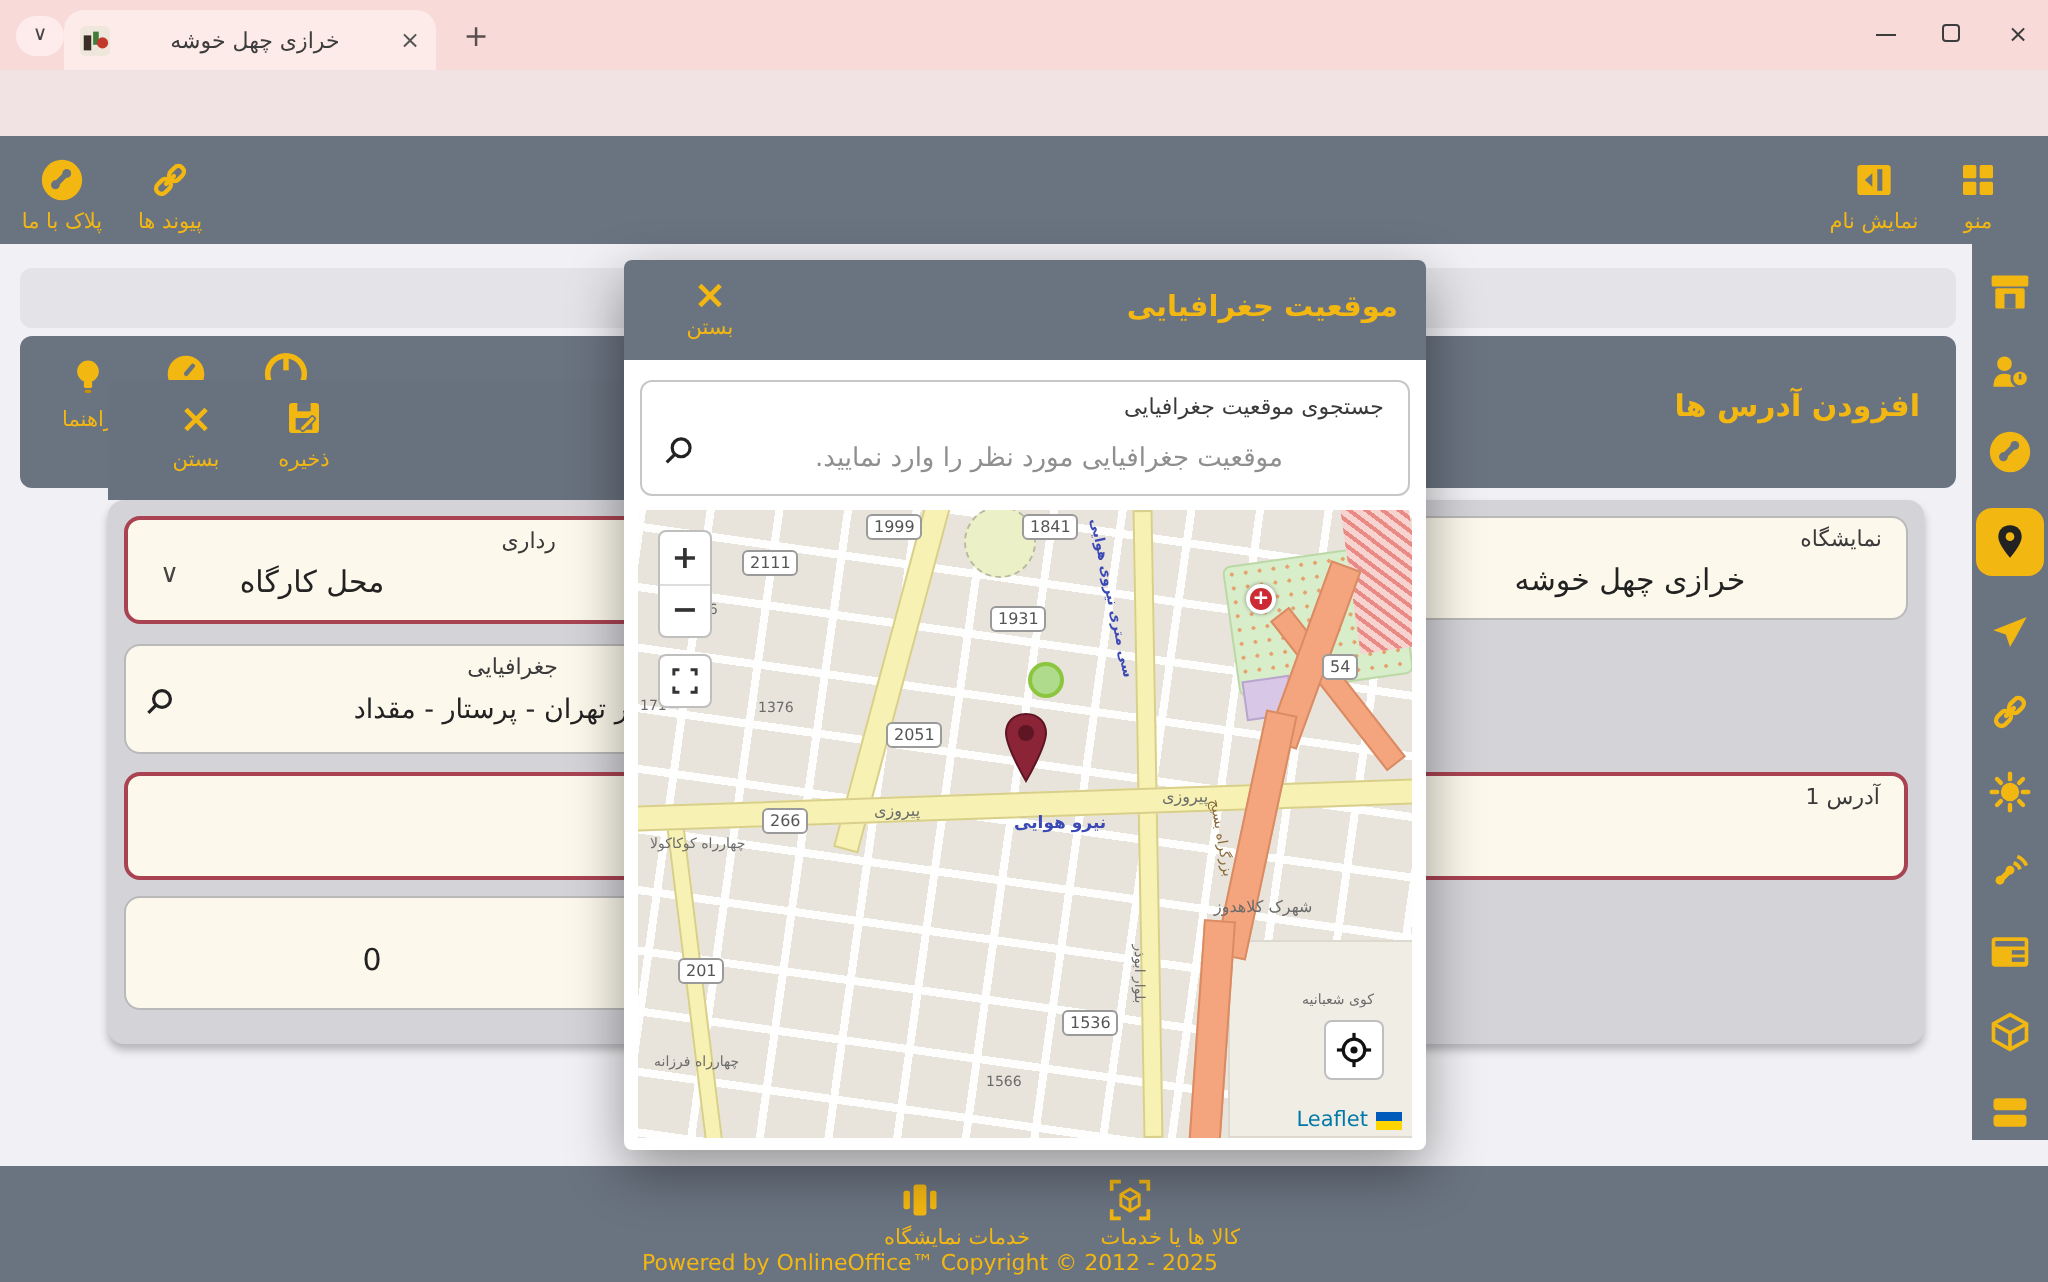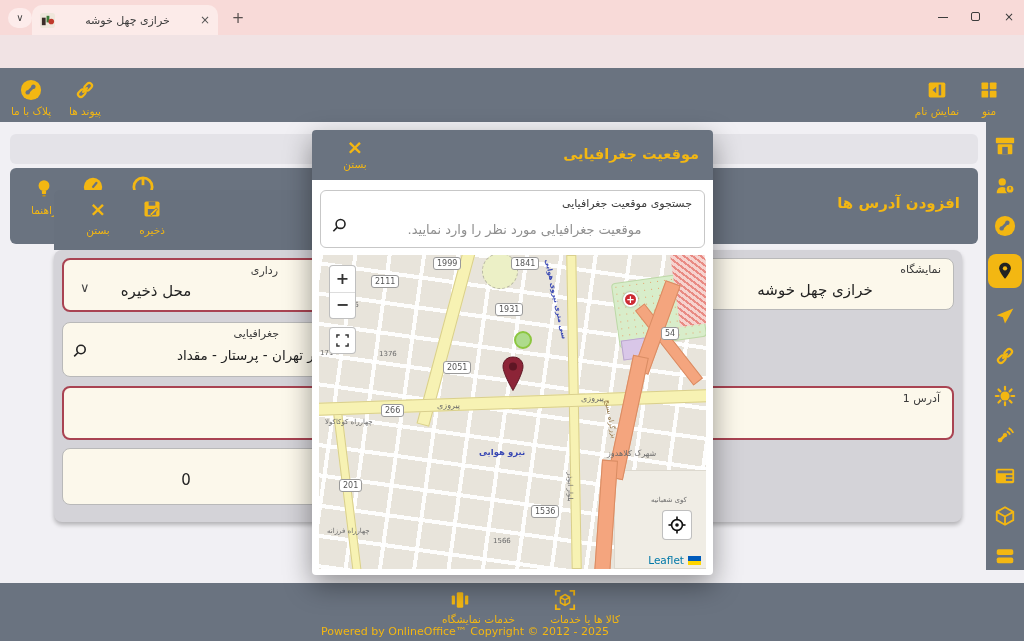--- a/index.html
+++ b/index.html
@@ -276,21 +276,21 @@
       <span class="flabel">نمایشگاه</span>
       <span class="fvalue" style="left:120px;">خرازی چهل خوشه</span>
     </div>
     <div class="field red" style="left:502px; top:136px; width:398px; height:54px;">
       <span class="flabel">آدرس 1</span>
     </div>
 
     <div class="field red" style="left:8px; top:8px; width:368px; height:54px;">
       <span class="flabel inset">رداری</span>
       <span class="chev">∨</span>
-      <span class="fvalue" style="left:0; right:180px;">محل ذخیره</span>
+      <span class="fvalue" style="left:0; right:180px;">محل کارگاه</span>
     </div>
     <div class="field" style="left:8px; top:72px; width:368px; height:55px;">
       <span class="flabel inset">جغرافیایی</span>
       <span class="geoicon">
         <svg width="16" height="16" viewBox="0 0 16 16" stroke="#222" stroke-width="1.6" fill="none">
             <circle cx="9" cy="6.5" r="4.2"></circle>
             <line x1="5.8" y1="9.8" x2="2.2" y2="13.4"></line>
           </svg>
       </span>
       <span class="geo-val">ان - منطقه ۱۴ شهر تهران - پرستار - مقداد</span>
@@ -452,21 +452,21 @@
       <div class="badge" style="left:20px;  top:224px;">201</div>
       <div class="badge" style="left:212px; top:250px;">1536</div>
       <div class="badge" style="left:342px; top:72px;">54</div>
 
       <div class="mtxt" style="left:22px; top:46px;">1236</div>
       <div class="mtxt" style="left:60px; top:95px;">1376</div>
       <div class="mtxt" style="left:174px; top:282px;">1566</div>
       <div class="mtxt" style="left:1px; top:94px;">171</div>
       <div class="mtxt" style="left:118px; top:146px; font-size:8px;">پیروزی</div>
       <div class="mtxt" style="left:262px; top:139px; font-size:8px;">پیروزی</div>
-      <div class="mtxt blue" style="left:160px; top:152px;margin-top:40px;">نیرو هوایی</div>
+      <div class="mtxt blue" style="left:188px; top:152px;">نیرو هوایی</div>
       <div class="mtxt" style="left:6px; top:163px;">چهارراه کوکاکولا</div>
       <div class="mtxt" style="left:288px; top:194px; font-size:8px;">شهرک کلاهدوز</div>
       <div class="mtxt" style="left:332px; top:241px;">کوی شعبانیه</div>
       <div class="mtxt" style="left:272px; top:160px; transform:rotate(80deg); color:#8a6a3a;">بزرگراه بسیج</div>
       <div class="mtxt" style="left:236px; top:228px; transform:rotate(90deg);">بلوار ابوذر</div>
       <div class="mtxt blue" style="left:196px; top:40px; transform:rotate(78deg); font-size:7px;">سی متری نیروی هوایی</div>
       <div class="mtxt" style="left:8px; top:272px;">چهارراه فرزانه</div>
 
       <div class="mapctl" style="left:10px; top:10px; width:27px; height:54px;">
         <div style="height:27px; line-height:26px; font-size:16px; font-weight:bold; border-bottom:1px solid #ddd;">+</div>

